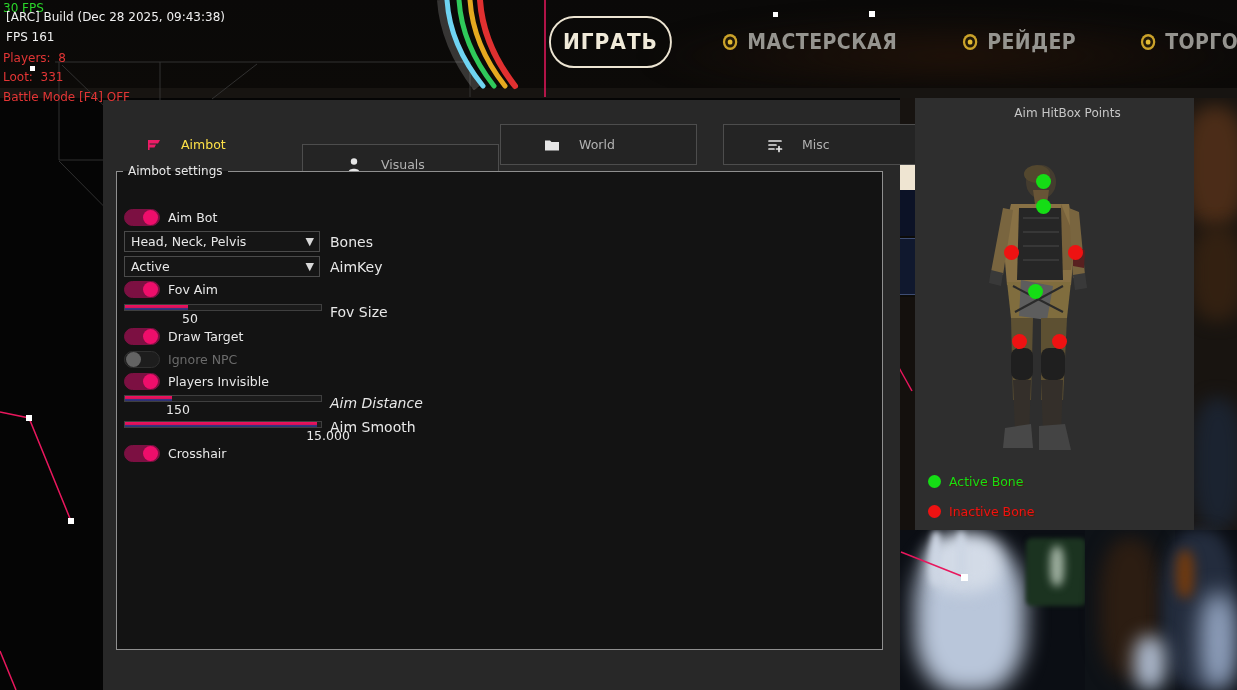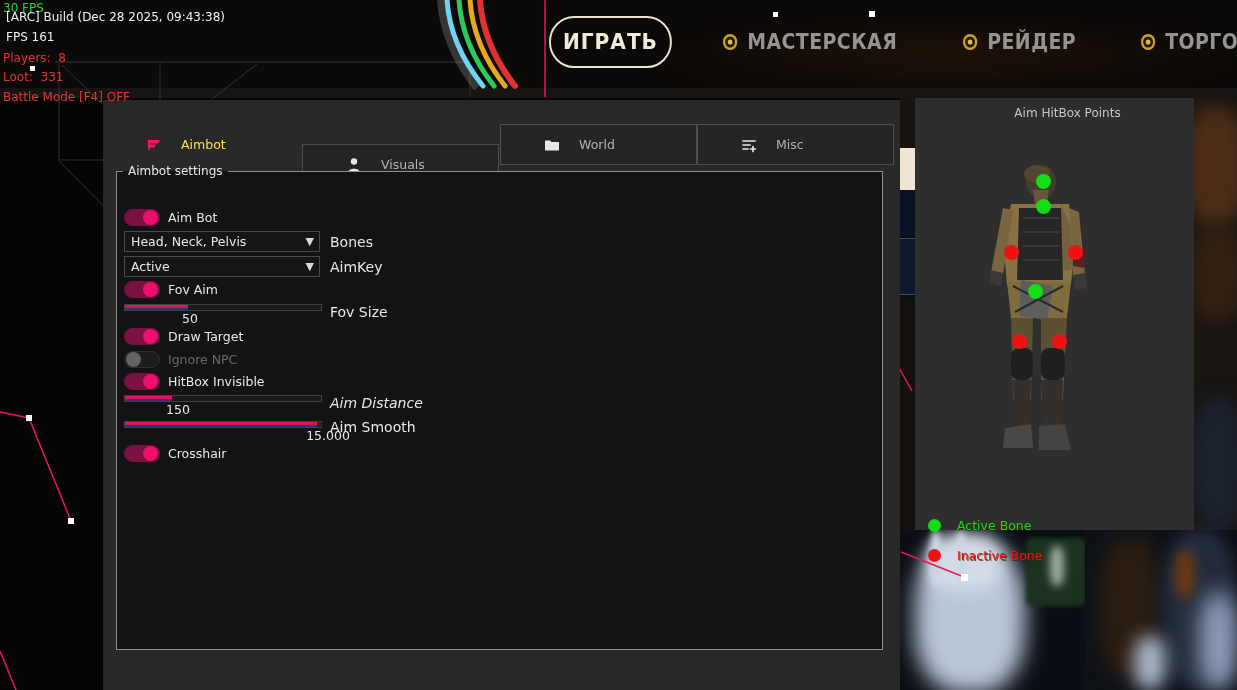--- a/index.html
+++ b/index.html
@@ -64,21 +64,21 @@
   .slider .fill { height:100%; width:0;
       background:linear-gradient(180deg,#ef1260 0%,#d31258 55%,#8c1d68 63%,#343681 70%,#2c2f6e 100%); }
   .side-label { position:absolute; left:213px; font-size:14px; color:#e8e8e8; white-space:nowrap; }
   .slider-value { position:absolute; transform:translateX(-50%); font-size:12.5px; color:#e8e8e8; }
 
   
   #hitbox-panel { left:915px; top:98px; width:279px; height:432px; background:#2e2e2e; z-index:5; }
   #hitbox-title { position:absolute; left:13px; top:8px; width:100%; text-align:center; font-size:12px; color:#c6c6c6; }
   #model-wrap { position:absolute; left:62px; top:62px; width:120px; height:300px; filter:blur(.4px); opacity:.96; }
   .bone-dot { position:absolute; width:15px; height:15px; border-radius:50%; }
-  .legend-row { position:absolute; left:13px; display:flex; align-items:center; gap:16px;margin-top:44px; }
+  .legend-row { position:absolute; left:13px; display:flex; align-items:center; gap:8px; }
   .legend-dot { width:13px; height:13px; border-radius:50%; }
   .legend-label { font-size:12.5px; text-shadow:1px 1px 0 rgba(80,25,0,.75); }
 </style>
 </head>
 <body>
 
 <div id="stage">
 
   <div id="topbar" class="abs">
       <div class="warmblob"></div>
@@ -209,21 +209,21 @@
       <span class="tab-label">Visuals</span>
     </div>
 
     <div class="tab-box" style="left:397px;">
       <svg class="ticon" viewBox="0 0 18 18">
         <path d="M2,4.5 L7,4.5 L8.5,6 L16,6 L16,14.5 L2,14.5 Z" fill="#e6e6e6"></path>
       </svg>
       <span class="tab-label">World</span>
     </div>
 
-    <div class="tab-box" style="left:594px;">
+    <div class="tab-box" style="left:620px;">
       <svg class="ticon" viewBox="0 0 18 18">
         <g stroke="#e6e6e6" stroke-width="1.7" stroke-linecap="round">
           <path d="M3,5 L15,5"></path>
             <path d="M3,9 L10,9"></path>
             <path d="M3,13 L8,13"></path>
           <path d="M13,10.5 L13,15.5"></path>
             <path d="M10.5,13 L15.5,13"></path>
         </g>
       </svg>
       <span class="tab-label">Misc</span>
@@ -275,21 +275,21 @@
         <div class="toggle">
             <div class="knob"></div>
           </div>
         <span class="tlabel">Ignore NPC</span>
       </div>
 
       <div class="trow on" style="top:195px;">
         <div class="toggle">
             <div class="knob"></div>
           </div>
-        <span class="tlabel">HitBox Invisible</span>
+        <span class="tlabel">Players Invisible</span>
       </div>
 
       <div class="slider" style="top:217px;">
         <div class="fill" style="width: 24%;"></div>
       </div>
       <span class="slider-value" style="left:61px;top:224px;">150</span>
       <span class="side-label" style="top:217px;font-style:italic;">Aim Distance</span>
 
       <div class="slider" style="top:243px;">
         <div class="fill" style="width: 98%;"></div>

